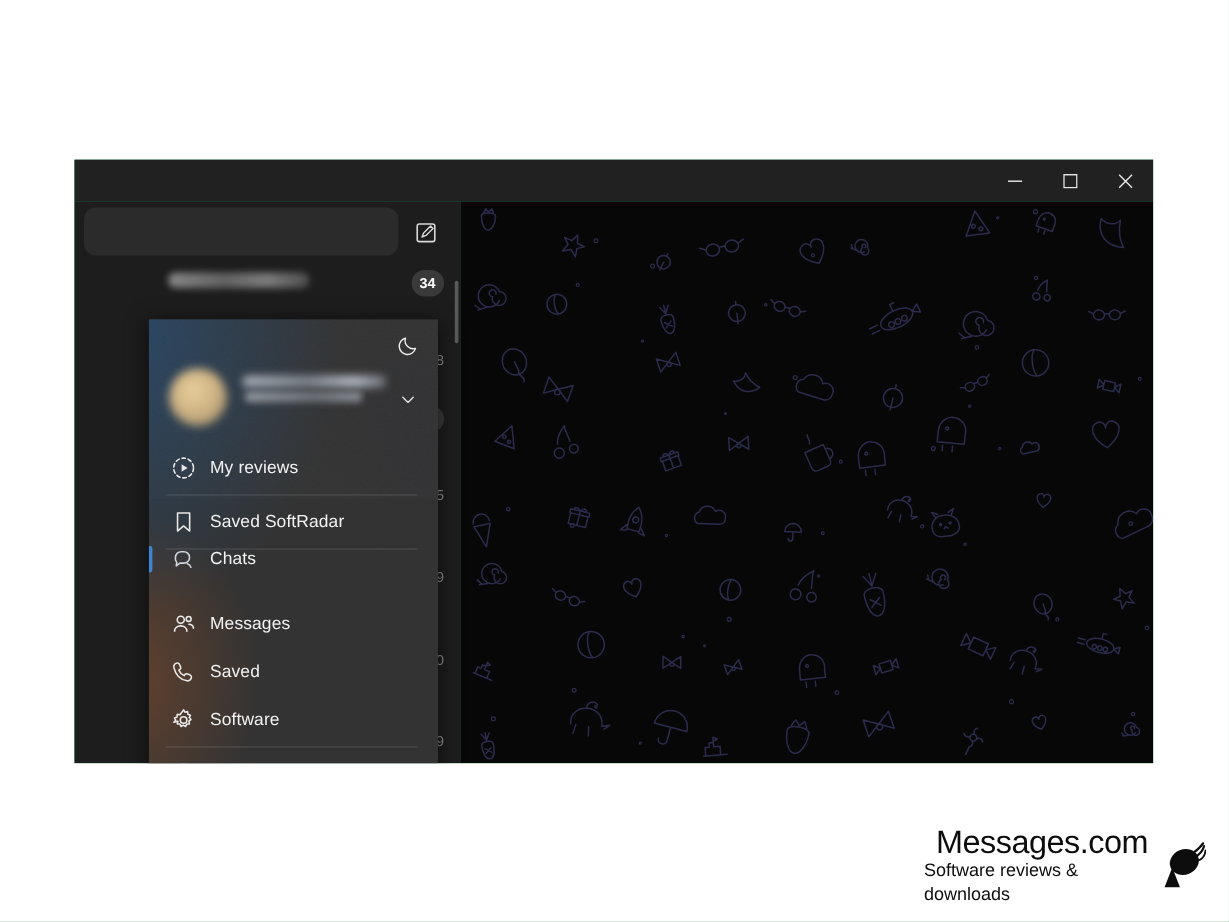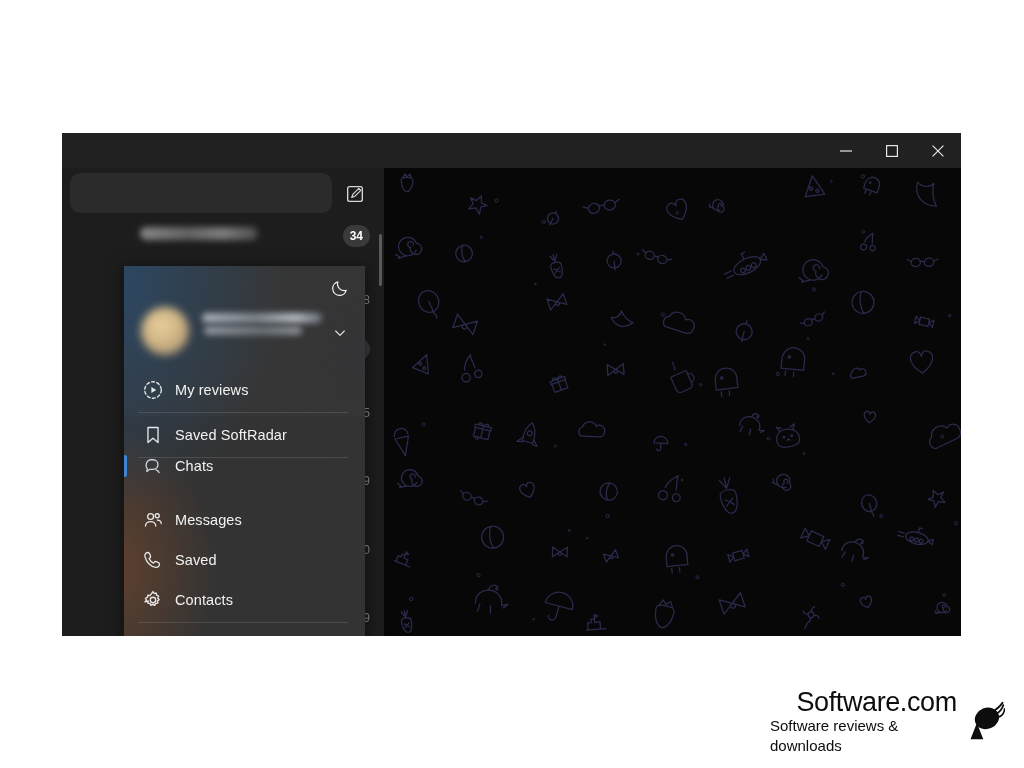--- a/index.html
+++ b/index.html
@@ -478,40 +478,40 @@
               </span>
               <span class="mi-label">Saved</span>
             </div>
             <div class="menu-item" style="top: 314px;">
               <span class="mi-icon">
                 <svg width="22" height="22" viewBox="0 0 24 24" fill="none" stroke="currentColor" stroke-width="1.45" stroke-linecap="round" stroke-linejoin="round">
                   <circle cx="12" cy="12" r="3"></circle>
                   <path d="M12 2.8l1.2 2.1 2.4-.5.3 2.4 2.3.9-1.1 2.1 1.6 1.8-1.9 1.5.5 2.4-2.4.2-1 2.2-2.1-1.2-2.1 1.2-1-2.2-2.4-.2.5-2.4L3.2 14l1.6-1.8-1.1-2.1 2.3-.9.3-2.4 2.4.5z"></path>
                 </svg>
               </span>
-              <span class="mi-label">Contacts</span>
+              <span class="mi-label">Software</span>
             </div>
             <div class="menu-sep" style="top: 356px;"></div>
             <div class="menu-item" style="top: 359px;">
               <span class="mi-icon">
                 <svg width="22" height="22" viewBox="0 0 24 24" fill="none" stroke="currentColor" stroke-width="1.45" stroke-linecap="round" stroke-linejoin="round">
                   <circle cx="12" cy="12" r="9"></circle>
                   <path d="M9.6 9.4c0-1.4 1.1-2.4 2.5-2.4s2.5 1 2.5 2.3c0 1.9-2.4 2-2.4 3.8"></path>
                   <circle cx="12.1" cy="16.4" r=".85" fill="currentColor" stroke="none"></circle>
                 </svg>
               </span>
             </div>
           </div>
       </div>
     </div>
   </div>
 
   <div id="watermark">
     <div id="wm-text">
-      <div id="wm-title">Software.com</div>
+      <div id="wm-title">Messages.com</div>
       <div id="wm-sub">Software reviews &amp; downloads</div>
     </div>
     <svg id="wm-dish" viewBox="0 0 44 46">
       <path d="M6 42 L20 42 L13 24 Z" fill="currentColor"></path>
       <ellipse cx="24" cy="19" rx="13.5" ry="11.5" fill="currentColor" transform="rotate(-22 24 19)"></ellipse>
       <path d="M33 10 C37.5 6.5 39.5 4.5 41 2" fill="none" stroke="currentColor" stroke-width="2.1" stroke-linecap="round"></path>
       <path d="M33.5 14.5 C38.5 12 41 8 42 4.5" fill="none" stroke="currentColor" stroke-width="1.9" stroke-linecap="round"></path>
       <path d="M35.5 18 C41 16.5 43 12.5 43.3 8.5" fill="none" stroke="currentColor" stroke-width="1.7" stroke-linecap="round"></path>
     </svg>
   </div>

